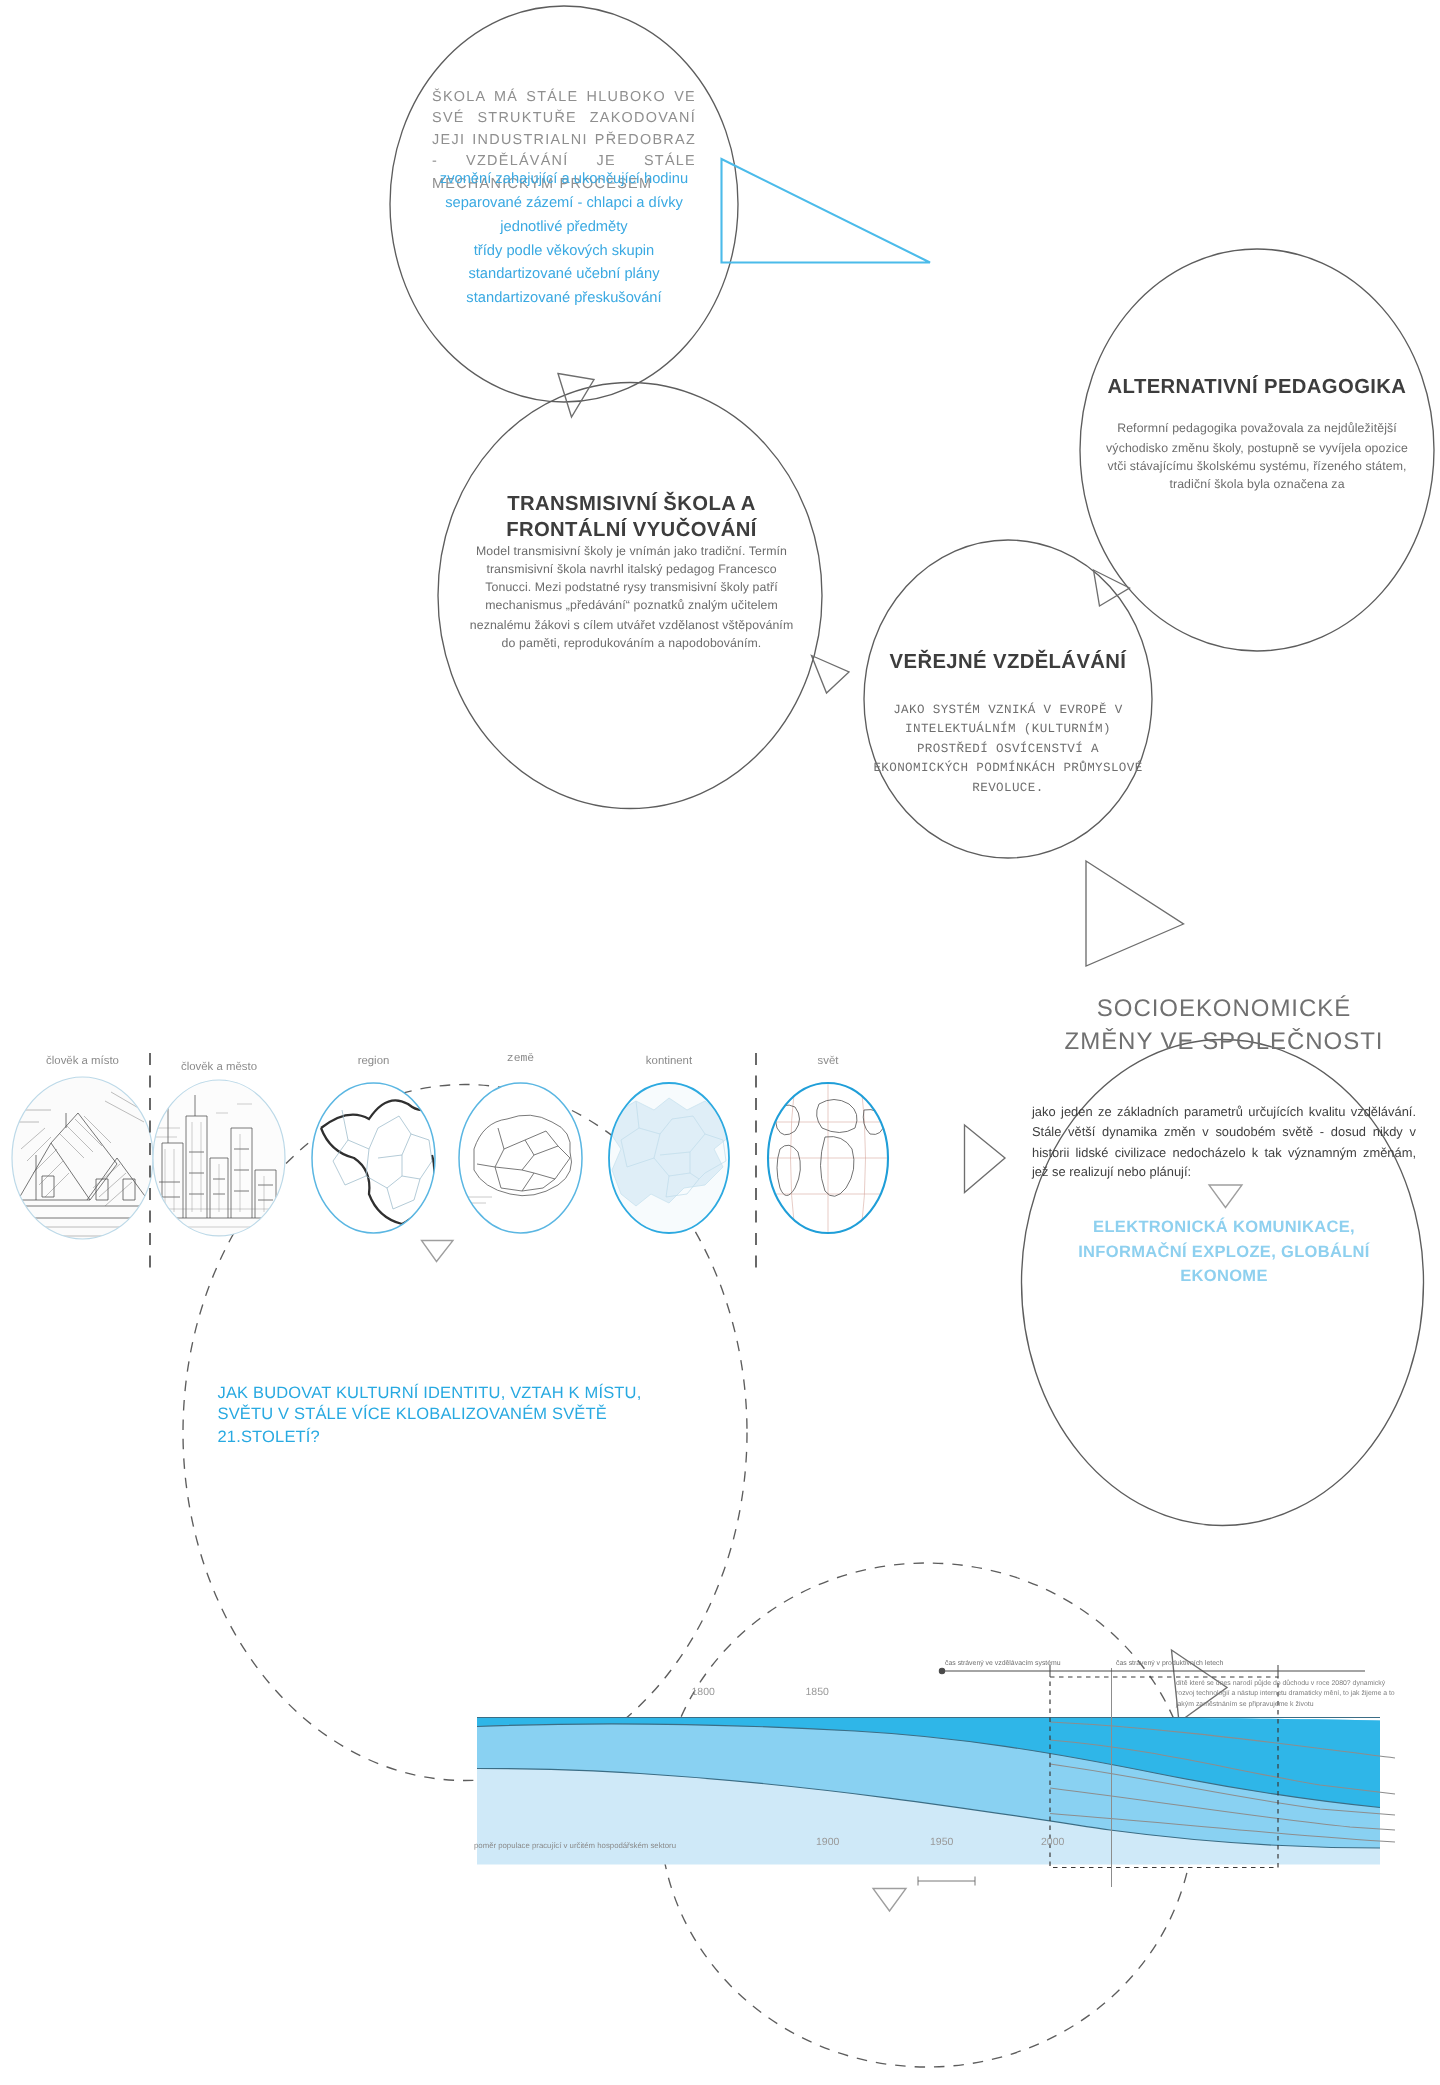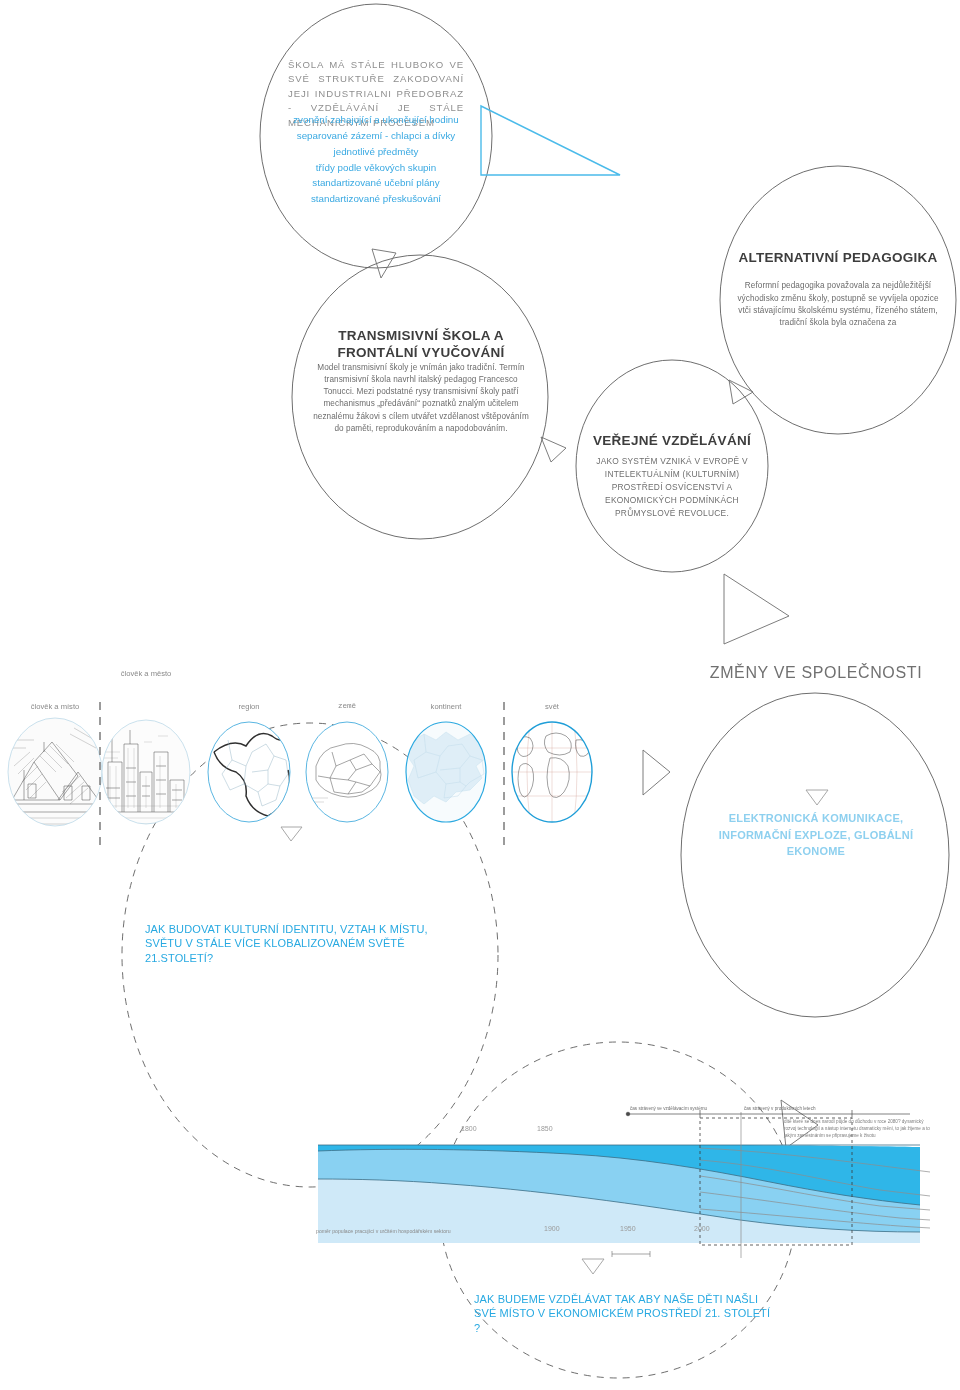--- a/index.html
+++ b/index.html
@@ -272,44 +272,45 @@
   </div>
 
   <div class="tb" style="left:312px;top:327px;width:218px;">
     <div class="hd">TRANSMISIVNÍ ŠKOLA A</div>
     <div class="hd">FRONTÁLNÍ VYUČOVÁNÍ</div>
     <div class="body-sm" style="margin-top:0;">Model transmisivní školy je vnímán jako tradiční. Termín transmisivní škola navrhl italský pedagog Francesco Tonucci. Mezi podstatné rysy transmisivní školy patří mechanismus „předávání“ poznatků znalým učitelem neznalému žákovi s cílem utvářet vzdělanost vštěpováním do paměti, reprodukováním a napodobováním.</div>
   </div>
 
   <div class="tb" style="left:581px;top:432px;width:182px;">
     <div class="hd">VEŘEJNÉ VZDĚLÁVÁNÍ</div>
-    <div class="caps-sm" style="margin-top:6px;">JAKO SYSTÉM VZNIKÁ V EVROPĚ V INTELEKTUÁLNÍM (KULTURNÍM) PROSTŘEDÍ OSVÍCENSTVÍ A EKONOMICKÝCH PODMÍNKÁCH PRŮMYSLOVÉ REVOLUCE.</div>
+    <div class="caps-sm" style="margin-top:18px;font-family:Liberation Mono, monospace;">JAKO SYSTÉM VZNIKÁ V EVROPĚ V INTELEKTUÁLNÍM (KULTURNÍM) PROSTŘEDÍ OSVÍCENSTVÍ A EKONOMICKÝCH PODMÍNKÁCH PRŮMYSLOVÉ REVOLUCE.</div>
   </div>
 
   <div class="tb" style="left:690px;top:662px;width:252px;">
+    <div class="hd-lg">SOCIOEKONOMICKÉ</div>
     <div class="hd-lg">ZMĚNY VE SPOLEČNOSTI</div>
+  </div>
+  <div class="tb" style="left:688px;top:735px;width:256px;">
+    <div class="body-md">jako jeden ze základních parametrů určujících kvalitu vzdělávání. Stále větší dynamika změn v soudobém světě - dosud nikdy v historii lidské civilizace nedocházelo k tak významným změnám, jež se realizují nebo plánují:</div>
   </div>
   <div class="tb" style="left:700px;top:810px;width:232px;">
     <div class="hd" style="font-size:11px;line-height:1.5;color:#8ed0ef;letter-spacing:.02em;">ELEKTRONICKÁ KOMUNIKACE, INFORMAČNÍ EXPLOZE, GLOBÁLNÍ EKONOME</div>
   </div>
 
   <div class="scale-label" style="left:10px;top:702px;">člověk a místo</div>
-  <div class="scale-label" style="left:101px;top:669px;">člověk a město</div>
+  <div class="scale-label" style="left:101px;top:706px;">člověk a město</div>
   <div class="scale-label" style="left:204px;top:702px;">region</div>
   <div class="scale-label" style="left:302px;top:702px;font-family:Liberation Mono, monospace;">země</div>
   <div class="scale-label" style="left:401px;top:702px;">kontinent</div>
   <div class="scale-label" style="left:507px;top:702px;">svět</div>
 
   <div class="tb" style="left:145px;top:874px;width:320px;text-align:left;margin-top:48px;">
     <div class="q-blue">JAK BUDOVAT KULTURNÍ IDENTITU, VZTAH K MÍSTU, SVĚTU V STÁLE VÍCE KLOBALIZOVANÉM SVĚTĚ 21.STOLETÍ?</div>
   </div>
 
-  <div class="tb" style="left:474px;top:1292px;width:300px;text-align:left;">
-    <div class="q-blue-c">JAK BUDEME VZDĚLÁVAT TAK ABY NAŠE DĚTI NAŠLI SVÉ MÍSTO V EKONOMICKÉM PROSTŘEDÍ 21. STOLETÍ ?</div>
-  </div>
 
   <div class="chart-tick" style="left:461px;top:1125px;">1800</div>
   <div class="chart-tick" style="left:537px;top:1125px;">1850</div>
   <div class="chart-tick" style="left:544px;top:1225px;">1900</div>
   <div class="chart-tick" style="left:620px;top:1225px;">1950</div>
   <div class="chart-tick" style="left:694px;top:1225px;">2000</div>
 
   <div class="chart-note" style="left:316px;top:1228px;">poměr populace pracující v určitém hospodářském sektoru</div>
 
   <div class="chart-axis-lbl" style="left:630px;top:1106px;">čas strávený ve vzdělávacím systému</div>

